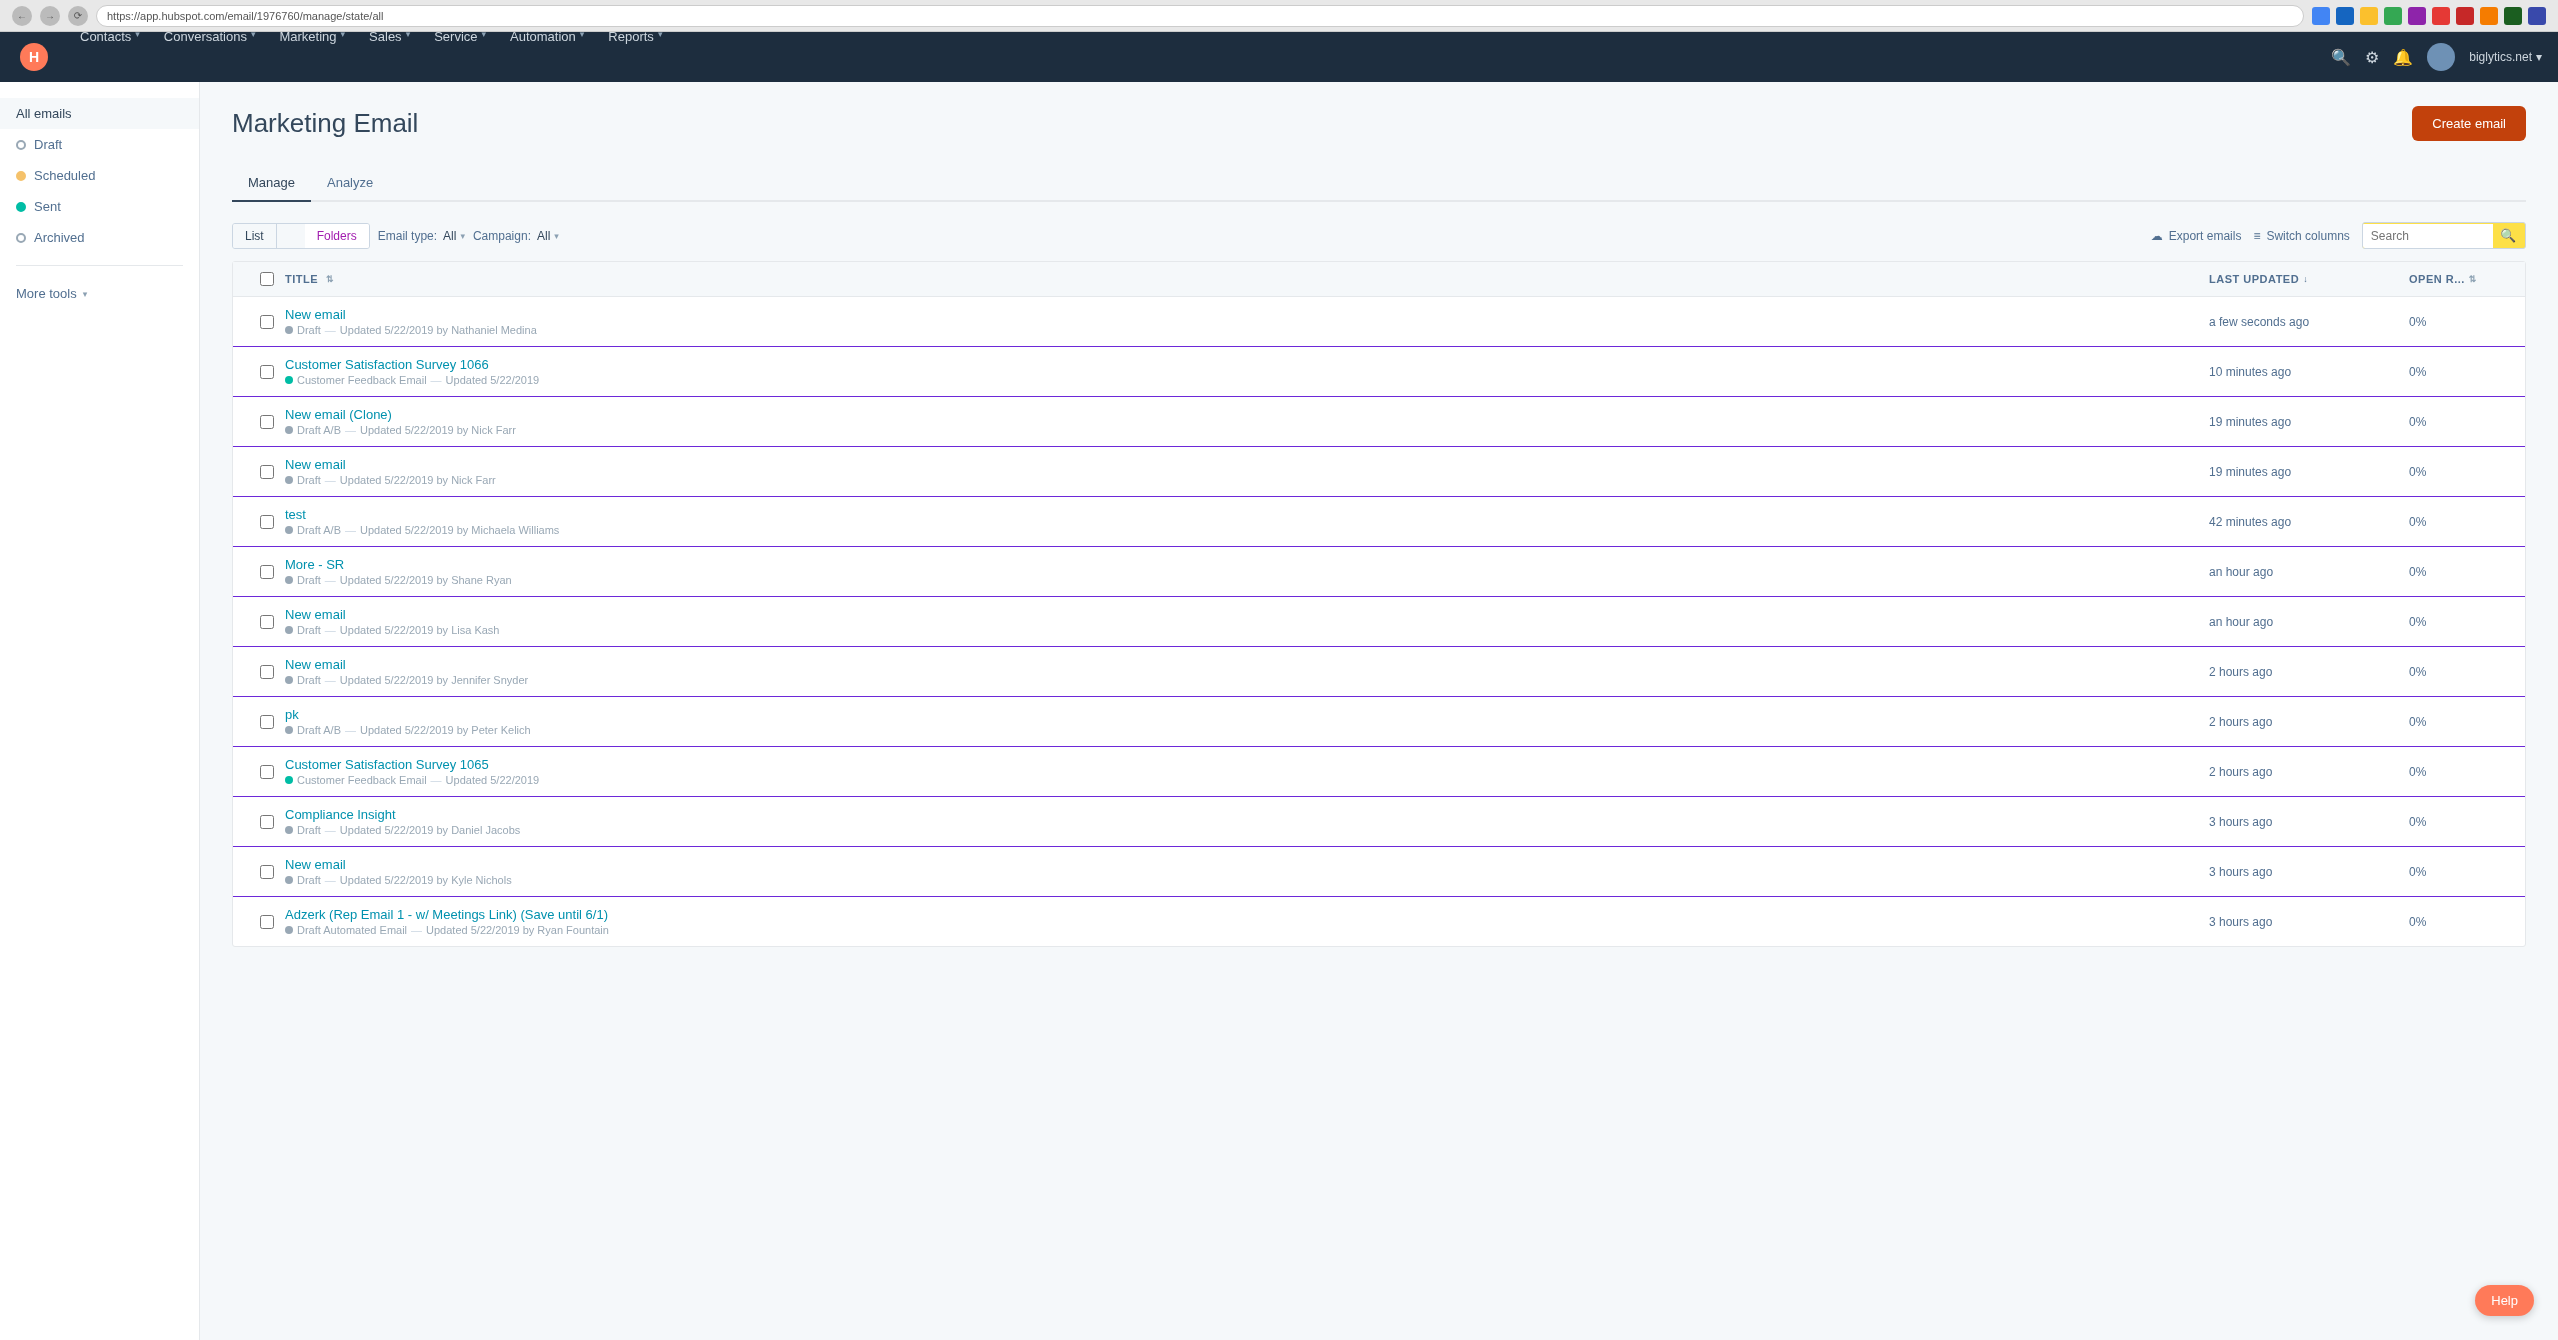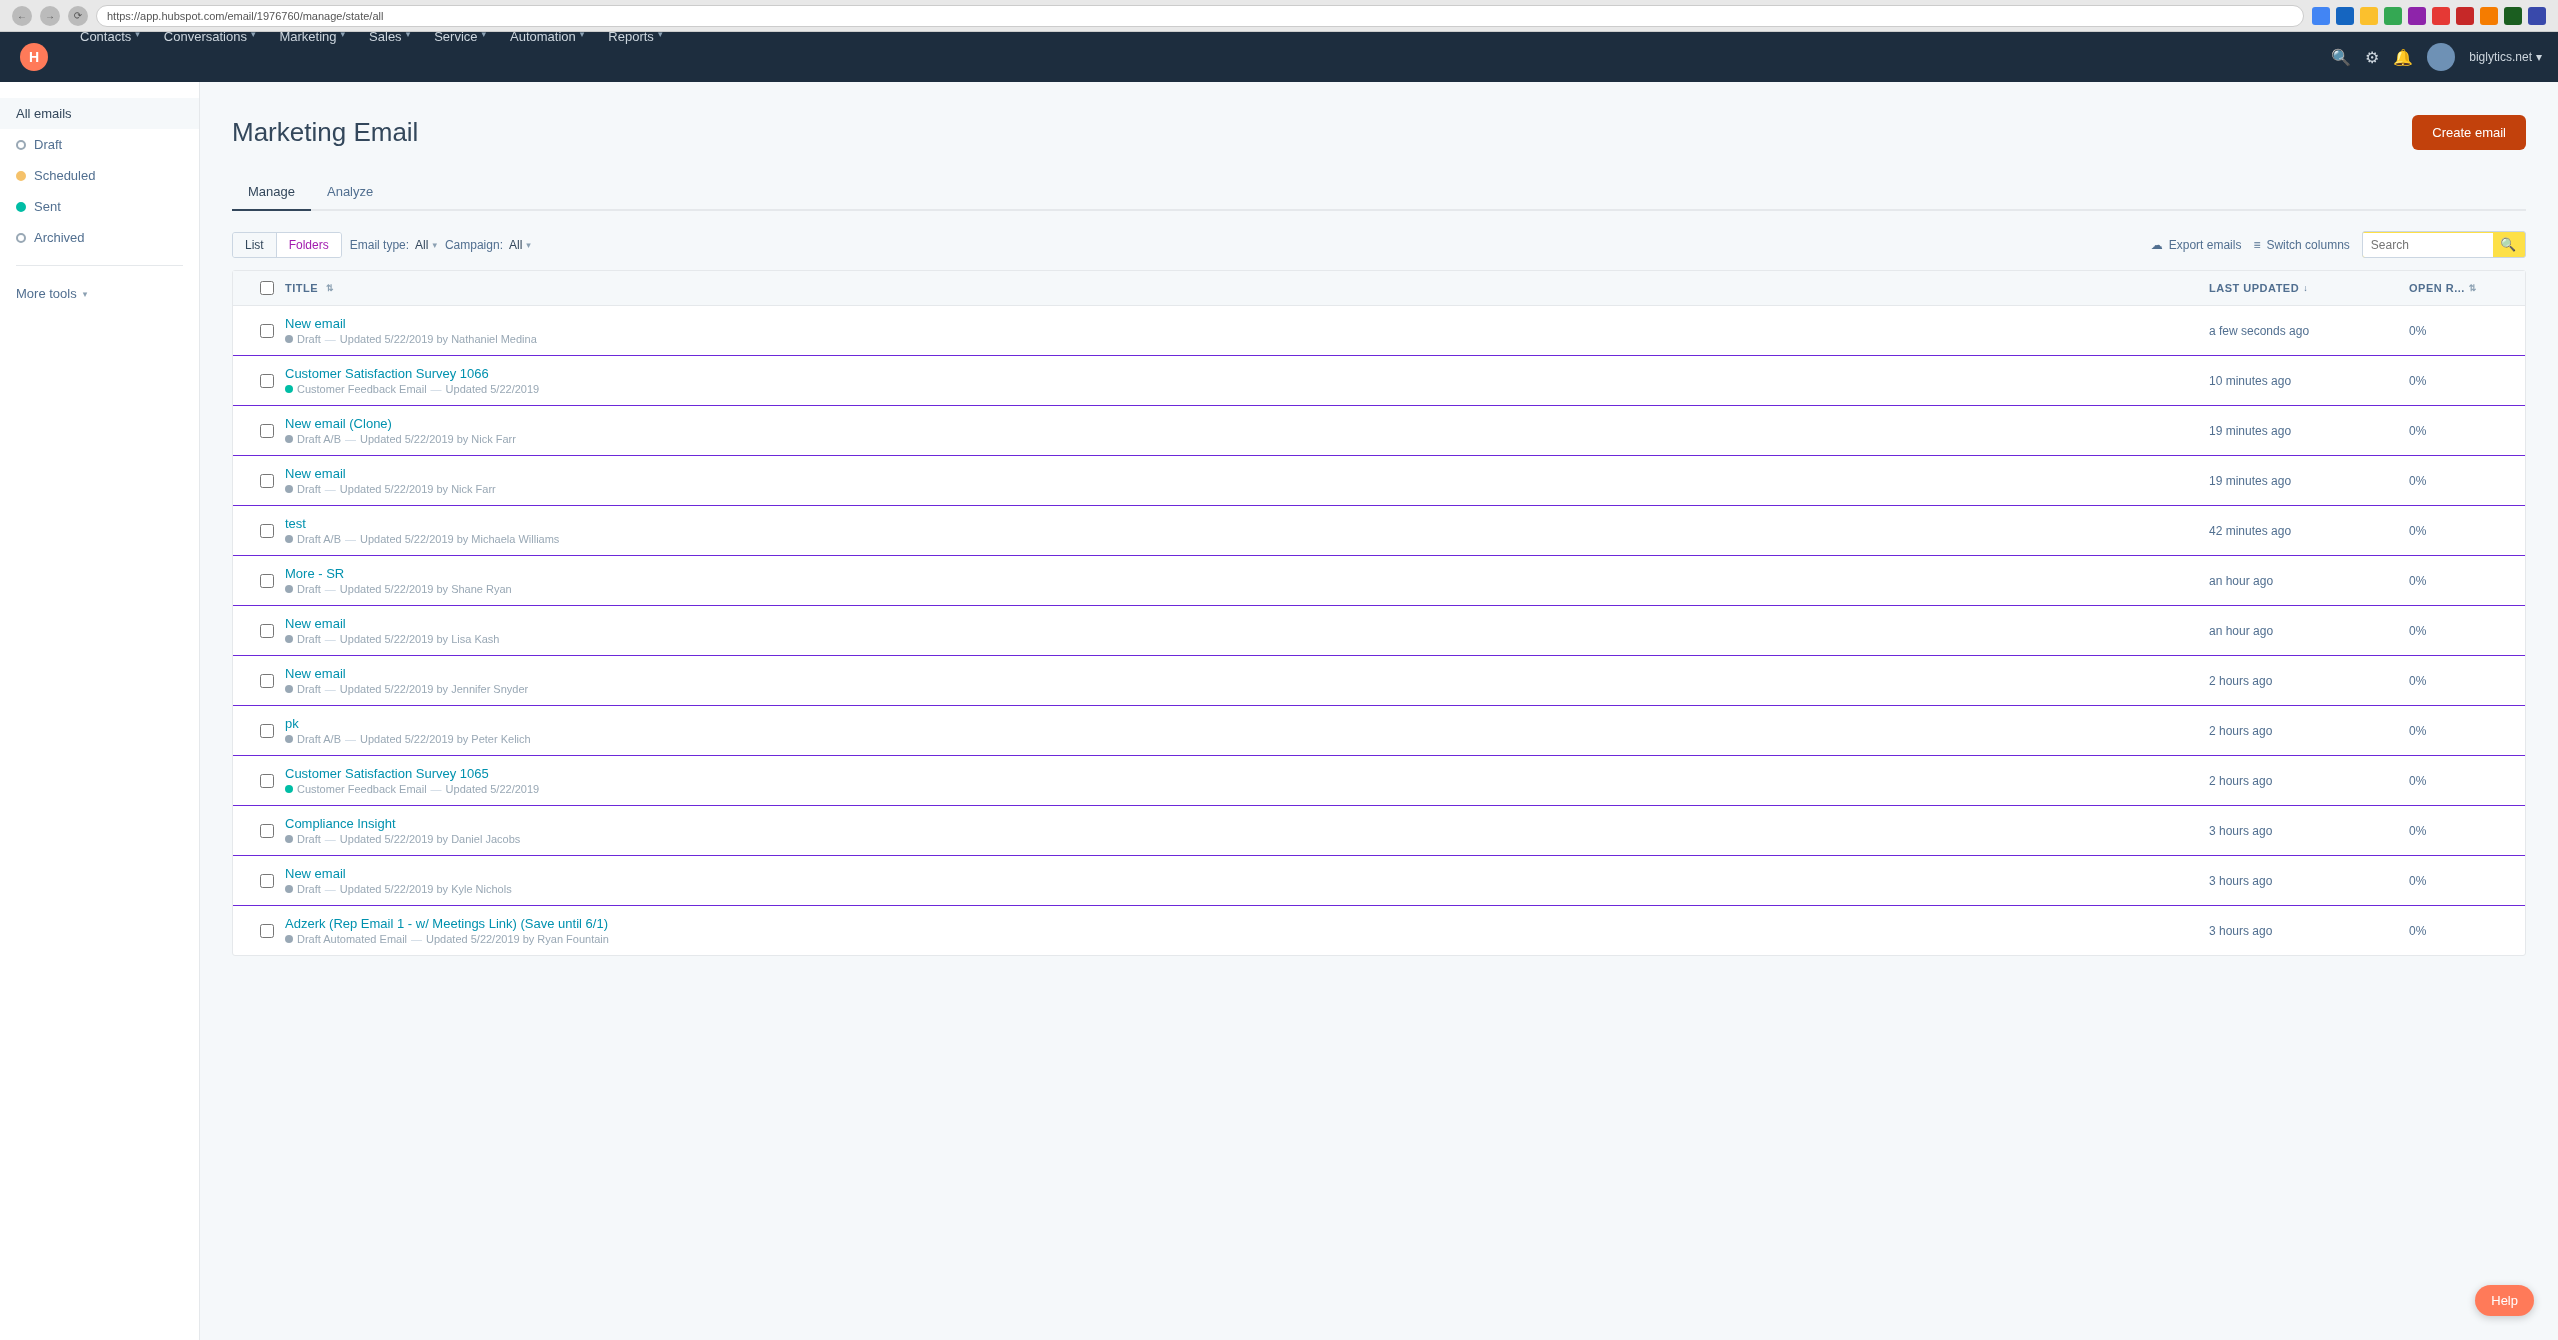--- a/index.html
+++ b/index.html
@@ -46,40 +46,40 @@
     .nav-right-icon { color: #cdd6de; cursor: pointer; font-size: 16px; }
     .nav-avatar {
       width: 28px; height: 28px; background: #6e91b5; border-radius: 50%; display: flex; align-items: center; justify-content: center; font-size: 11px; color: white; cursor: pointer;
     }
     .nav-account { color: #cdd6de; font-size: 12px; cursor: pointer; display: flex; align-items: center; gap: 4px; }
 
     
     .main-container { display: flex; }
 
     
-    .page-content { flex: 1; padding: 33px 32px; }
+    .page-content { flex: 1; padding: 24px 32px; }
 
     
     .page-header { display: flex; align-items: center; justify-content: space-between; margin-bottom: 24px; }
     .page-title { font-size: 26px; font-weight: 400; color: #33475b; }
     .create-email-btn {
       background: #c2410c; color: white; border: none; border-radius: 6px; padding: 10px 20px; font-size: 13px; font-weight: 500; cursor: pointer;
     }
 
     
     .tabs { display: flex; border-bottom: 2px solid #e5e8eb; margin-bottom: 20px; }
     .tab {
       padding: 10px 16px; font-size: 13px; color: #516f90; cursor: pointer; border-bottom: 2px solid transparent; margin-bottom: -2px;
     }
     .tab.active { color: #33475b; border-bottom-color: #33475b; font-weight: 500; }
 
     
     .toolbar { display: flex; align-items: center; justify-content: space-between; margin-bottom: 12px; }
     .toolbar-left { display: flex; align-items: center; gap: 8px; }
-    .toolbar-btn-group { display: flex; border: 1px solid #cbd6e2; border-radius: 3px; overflow: hidden; }
+    .toolbar-btn-group { display: flex; border: 1px solid #cbd6e2; border-radius: 3px; overflow: hidden; gap: 28px; }
     .toolbar-btn {
       padding: 5px 12px; font-size: 12px; color: #a21caf; background: white; border: none; cursor: pointer; border-right: 1px solid #cbd6e2;
     }
     .toolbar-btn:last-child { border-right: none; }
     .toolbar-btn.active { background: #f5f8fa; color: #33475b; font-weight: 500; }
     .email-type-filter { display: flex; align-items: center; gap: 6px; font-size: 12px; color: #516f90; }
     .filter-chip {
       display: flex; align-items: center; gap: 4px; color: #516f90; font-size: 12px; cursor: pointer;
     }
     .filter-chip .val { color: #33475b; font-weight: 500; }

